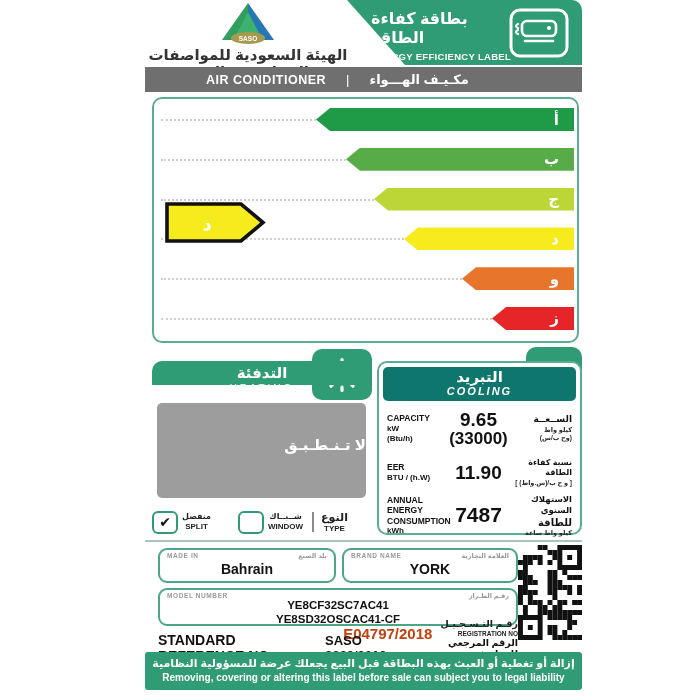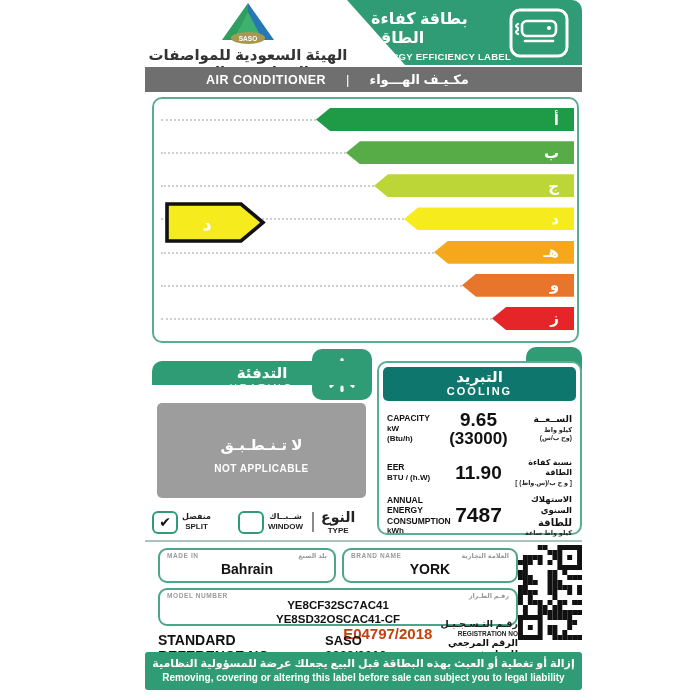--- a/index.html
+++ b/index.html
@@ -40,48 +40,48 @@
 
   
   .heating{position:absolute;left:7px;top:349px;width:220px;height:156px;}
   .h-tab{position:absolute;right:0;top:0;width:60px;height:51px;background:#2F9C76;
          border-radius:10px;display:flex;align-items:center;justify-content:center;}
   .h-header{position:absolute;left:0;top:12px;width:100%;height:24px;background:#2F9C76;
             border-radius:10px 0 0 0;text-align:center;color:#fff;box-sizing:border-box;padding-top:4px;}
   .h-title-ar{font-size:15px;font-weight:bold;direction:rtl;line-height:1.1;}
   .h-title-en{font-size:10px;font-weight:normal;letter-spacing:3px;margin-top:1px;}
   .h-body{position:absolute;left:5px;right:6px;top:54px;height:95px;background:#9D9D9D;
-          border-radius:5px;text-align:center;color:#fff;}
+          border-radius:5px;color:#fff;}
   .na-ar{font-size:15px;font-weight:bold;direction:rtl;padding-top:33px;letter-spacing:1px;}
   .na-en{font-size:10px;font-weight:bold;margin-top:9px;letter-spacing:0.5px;}
 
   
   .type-row{position:absolute;left:7px;top:506px;width:222px;height:32px;
             display:flex;align-items:center;}
   .cb{width:26px;height:23px;background:#fff;border:2px solid #2F9C76;border-radius:6px;
       display:flex;align-items:center;justify-content:center;font-size:14px;font-weight:bold;
       color:#111;box-sizing:border-box;flex:none;}
   .cb-label{text-align:center;font-weight:bold;font-size:8px;line-height:1.3;margin-left:4px;color:#222;}
   .cb-label .ar{direction:rtl;}
   .type-div{width:2px;height:20px;background:#8a8a8a;margin:0 7px 0 9px;}
   .type-col{text-align:center;line-height:1.2;}
-  .type-ar{font-size:14px;font-weight:bold;direction:rtl;}
+  .type-ar{font-size:11px;font-weight:bold;direction:rtl;}
   .type-en{font-size:8px;font-weight:bold;}
 
   
   .cooling{position:absolute;left:232px;top:347px;width:205px;height:190px;}
   .c-tab{position:absolute;right:0;top:0;width:56px;height:53px;background:#2F9C76;
          border-radius:10px;display:flex;align-items:center;justify-content:center;}
   .snowflake{color:#fff;font-size:30px;line-height:1;}
   .c-main{position:absolute;left:0;top:14px;width:100%;height:174px;background:#fff;
           border:2px solid #5BAD92;border-radius:10px;box-sizing:border-box;padding:3px;}
   .c-header{background:#0f766e;border-radius:5px;height:34px;margin:1px;text-align:center;
             color:#fff;padding-top:2px;box-sizing:border-box;}
   .c-title-ar{font-size:15px;font-weight:bold;direction:rtl;line-height:1.05;}
-  .c-title-en{font-size:11px;font-weight:bold;letter-spacing:2px;}
+  .c-title-en{font-size:11px;font-weight:bold;letter-spacing:2px;font-style:italic;}
   .c-rows{padding:3px 5px 0 5px;}
   .c-row{display:flex;align-items:center;}
   .c-en{width:62px;font-size:8.5px;font-weight:bold;line-height:1.25;color:#111;flex:none;}
   .c-en .sub{font-weight:bold;font-size:8px;}
   .c-val{flex:1;text-align:center;font-weight:bold;color:#111;line-height:1.05;}
   .v-lg{font-size:19px;}
   .v-md{font-size:17px;}
   .c-ar{width:64px;flex:none;text-align:right;direction:rtl;line-height:1.3;color:#111;}
   .c-ar .t{font-size:9px;font-weight:bold;}
   .c-ar .s{font-size:6.5px;font-weight:bold;color:#2a2a2a;}
@@ -175,26 +175,20 @@
         <div class="grade-row">
           <div class="leader"></div>
           <div class="arrow" style="width: 200px; background: rgb(188, 214, 55);">
             <span>ج</span>
           </div>
         </div>
         <div class="grade-row">
           <div class="leader"></div>
           <div class="arrow" style="width: 170px; background: rgb(245, 235, 29);">
             <span>د</span>
-          </div>
-        </div>
-        <div class="grade-row">
-          <div class="leader"></div>
-          <div class="arrow" style="width: 140px; background: rgb(246, 168, 28);">
-            <span>هـ</span>
           </div>
         </div>
         <div class="grade-row">
           <div class="leader"></div>
           <div class="arrow" style="width: 112px; background: rgb(232, 117, 44);">
             <span>و</span>
           </div>
         </div>
         <div class="grade-row">
           <div class="leader"></div>
@@ -223,21 +217,20 @@
             <line x1="11.6" y1="28.4" x2="9" y2="31"></line>
           </g>
         </svg>
       </div>
       <div class="h-header">
         <div class="h-title-ar">التدفئة</div>
         <div class="h-title-en">HEATING</div>
       </div>
       <div class="h-body">
         <div class="na-ar">لا تـنـطـبـق</div>
-        <div class="na-en">NOT APPLICABLE</div>
       </div>
     </div>
 
     <div class="type-row">
       <div class="cb">
         <span>✔</span>
       </div>
       <div class="cb-label">
         <div class="ar">منفصل</div>
         <div>SPLIT</div>

